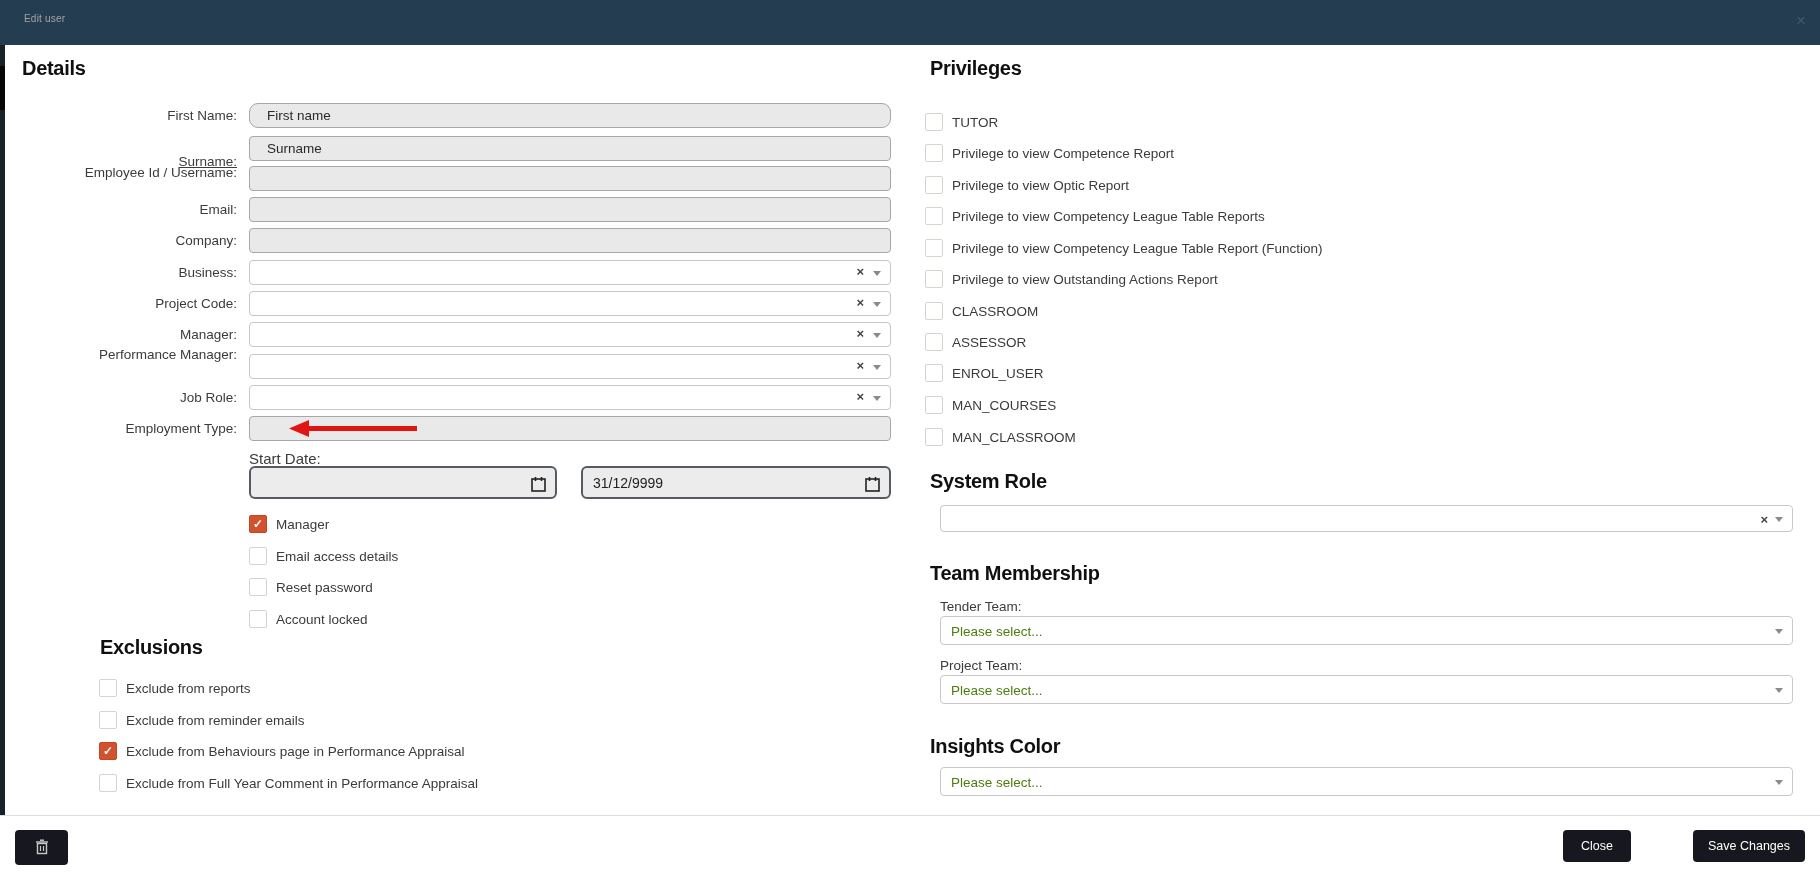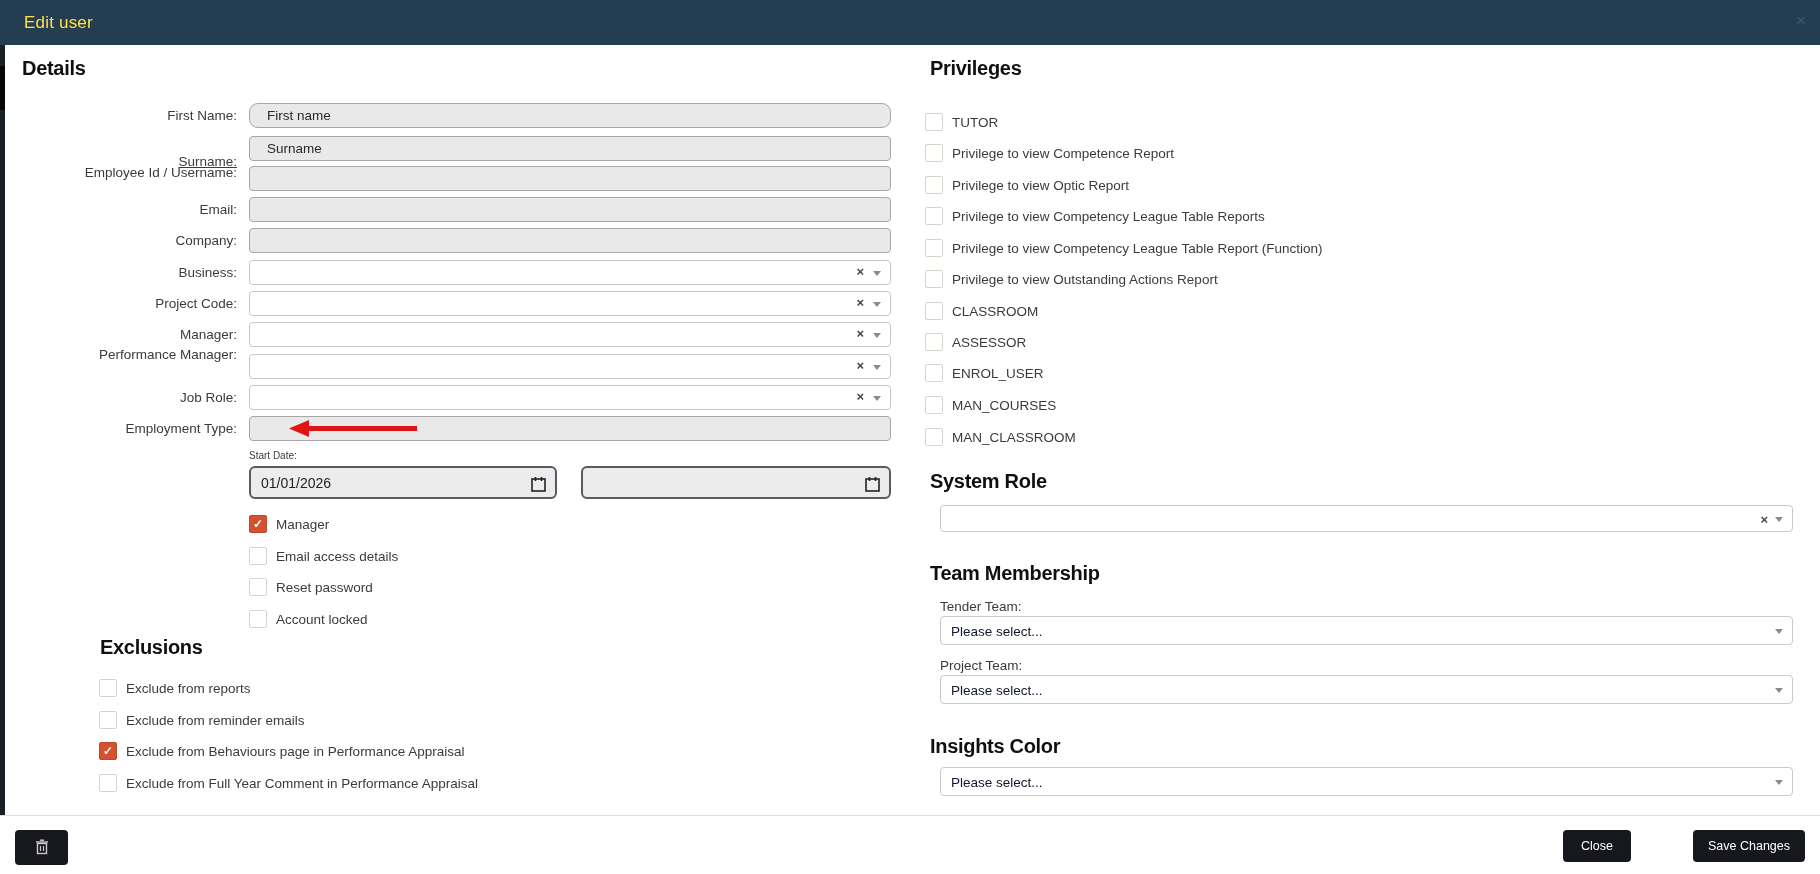--- a/index.html
+++ b/index.html
@@ -2,56 +2,56 @@
 <html><head>
 <meta charset="utf-8">
 <style>
   html,body{margin:0;padding:0;}
   body{
     width:1820px;height:874px;position:relative;overflow:hidden;
     background:#ffffff;font-family:"Liberation Sans",sans-serif;color:#222;
   }
   
   .modal-header{position:absolute;top:0;left:0;width:1820px;height:45px;background:#253d50;}
-  .modal-title{position:absolute;left:24px;top:13px;font-size:17px;color:#fde047;letter-spacing:.2px;}
+  .modal-title{position:absolute;left:24px;top:13px;font-size:10px;color:#a3a3a3;letter-spacing:.2px;}
   .modal-close{position:absolute;right:14px;top:12px;font-size:17px;color:#42586b;cursor:pointer;line-height:1;}
   
   .bg-strip{position:absolute;left:0;top:45px;width:5px;height:770px;background:#182029;}
   .bg-strip-black{position:absolute;left:0;top:66px;width:5px;height:44px;background:#060606;}
   
   .h-section{position:absolute;font-size:20px;font-weight:700;color:#101010;letter-spacing:-.3px;}
   
   .lbl{position:absolute;left:10px;width:227px;text-align:right;font-size:13.5px;color:#3b3b3b;line-height:25px;}
   .input-gray{position:absolute;left:249px;width:642px;height:25px;background:#e9e9e9;
     border:1px solid #a7a7a7;border-radius:4px;box-sizing:border-box;}
   .input-gray .val{display:block;padding:4px 0 0 17px;font-size:13.5px;color:#2a2a2a;}
   .select{position:absolute;left:249px;width:642px;height:25px;background:#fff;
     border:1px solid #c6c6c6;border-radius:4px;box-sizing:border-box;cursor:pointer;}
   .select .clear{position:absolute;right:26px;top:4px;font-size:13px;font-weight:700;color:#444;line-height:1;cursor:pointer;}
   .select .caret{position:absolute;right:9px;top:10px;width:0;height:0;
     border-left:4px solid transparent;border-right:4px solid transparent;border-top:5px solid #8a8a8a;}
   
-  .date-lbl{position:absolute;font-size:10px;color:#3b3b3b;}
+  .date-lbl{position:absolute;font-size:15px;color:#3b3b3b;}
   .date-input{position:absolute;height:33px;background:#ececec;border:2px solid #565b63;
     border-radius:6px;box-sizing:border-box;cursor:pointer;}
   .date-input .dval{display:block;padding:7px 0 0 10px;font-size:14px;color:#222;}
   .date-input svg{position:absolute;right:9px;top:8px;}
   
   .cbrow{position:absolute;height:19px;}
   .cb{position:absolute;left:0;top:0;width:18px;height:18px;background:#fff;
     border:1px solid #d8d3cc;border-radius:2px;box-sizing:border-box;cursor:pointer;}
   .cb.checked{background:#d2512e;border-color:#c04824;}
   .cb .tick{display:none;}
   .cb.checked .tick{display:block;color:#fff;font-size:12px;text-align:center;line-height:17px;font-weight:700;}
   .cblabel{position:absolute;left:27px;top:2px;font-size:13.5px;color:#3b3b3b;white-space:nowrap;}
   
   .select-wide{position:absolute;left:940px;width:853px;background:#fff;border:1px solid #c9c9c9;
     border-radius:4px;box-sizing:border-box;cursor:pointer;}
   .select-wide .sval{display:block;padding:5px 0 0 10px;font-size:13.5px;color:#333;}
-  .select-wide .phold{display:block;padding:7px 0 0 10px;font-size:13.5px;color:#0f172a;}
+  .select-wide .phold{display:block;padding:7px 0 0 10px;font-size:13.5px;color:#4d7c0f;}
   .select-wide .clear{position:absolute;right:24px;top:6px;font-size:13px;font-weight:700;color:#444;line-height:1;cursor:pointer;}
   .select-wide .caret{position:absolute;right:9px;top:12px;width:0;height:0;
     border-left:4px solid transparent;border-right:4px solid transparent;border-top:5px solid #8a8a8a;}
   .sub-lbl{position:absolute;left:940px;font-size:13.5px;color:#3b3b3b;}
   
   .footer-divider{position:absolute;left:0;top:815px;width:1820px;height:1px;background:#dddddd;}
   .btn-dark{position:absolute;background:#17171f;border-radius:4px;color:#fff;font-size:12.5px;
     text-align:center;cursor:pointer;box-sizing:border-box;}
   .annotation-arrow{position:absolute;left:249px;top:416px;pointer-events:none;}
 </style>
@@ -121,28 +121,28 @@
     <span class="val"></span>
   </div>
 <svg class="annotation-arrow" width="642" height="25">
   <line x1="168" y1="12.5" x2="57" y2="12.5" stroke="#e11414" stroke-width="5"></line>
   <polygon points="40,12.5 60,4 60,21" fill="#e11414"></polygon>
 </svg>
 
 <div class="date-lbl" style="left:249px;top:450px;">Start Date:</div>
 <div class="date-lbl" style="left:581px;top:450px;margin-top:28px;">End Date:</div>
 <div class="date-input" style="left:249px;top:466px;width:308px;">
-  <span class="dval">01/01/2026</span>
   <svg width="15" height="16" viewBox="0 0 15 16">
     <rect x="1" y="3" width="13" height="12" fill="none" stroke="#222" stroke-width="1.6"></rect>
     <line x1="4.5" y1="1" x2="4.5" y2="5" stroke="#222" stroke-width="1.6"></line>
     <line x1="10.5" y1="1" x2="10.5" y2="5" stroke="#222" stroke-width="1.6"></line>
   </svg>
 </div>
 <div class="date-input" style="left:581px;top:466px;width:310px;">
+  <span class="dval">31/12/9999</span>
   <svg width="15" height="16" viewBox="0 0 15 16">
     <rect x="1" y="3" width="13" height="12" fill="none" stroke="#222" stroke-width="1.6"></rect>
     <line x1="4.5" y1="1" x2="4.5" y2="5" stroke="#222" stroke-width="1.6"></line>
     <line x1="10.5" y1="1" x2="10.5" y2="5" stroke="#222" stroke-width="1.6"></line>
   </svg>
 </div>
 
 <div class="cbrow" style="left:249px;top:515px;">
   <span class="cb checked">
       <span class="tick">✓</span>

